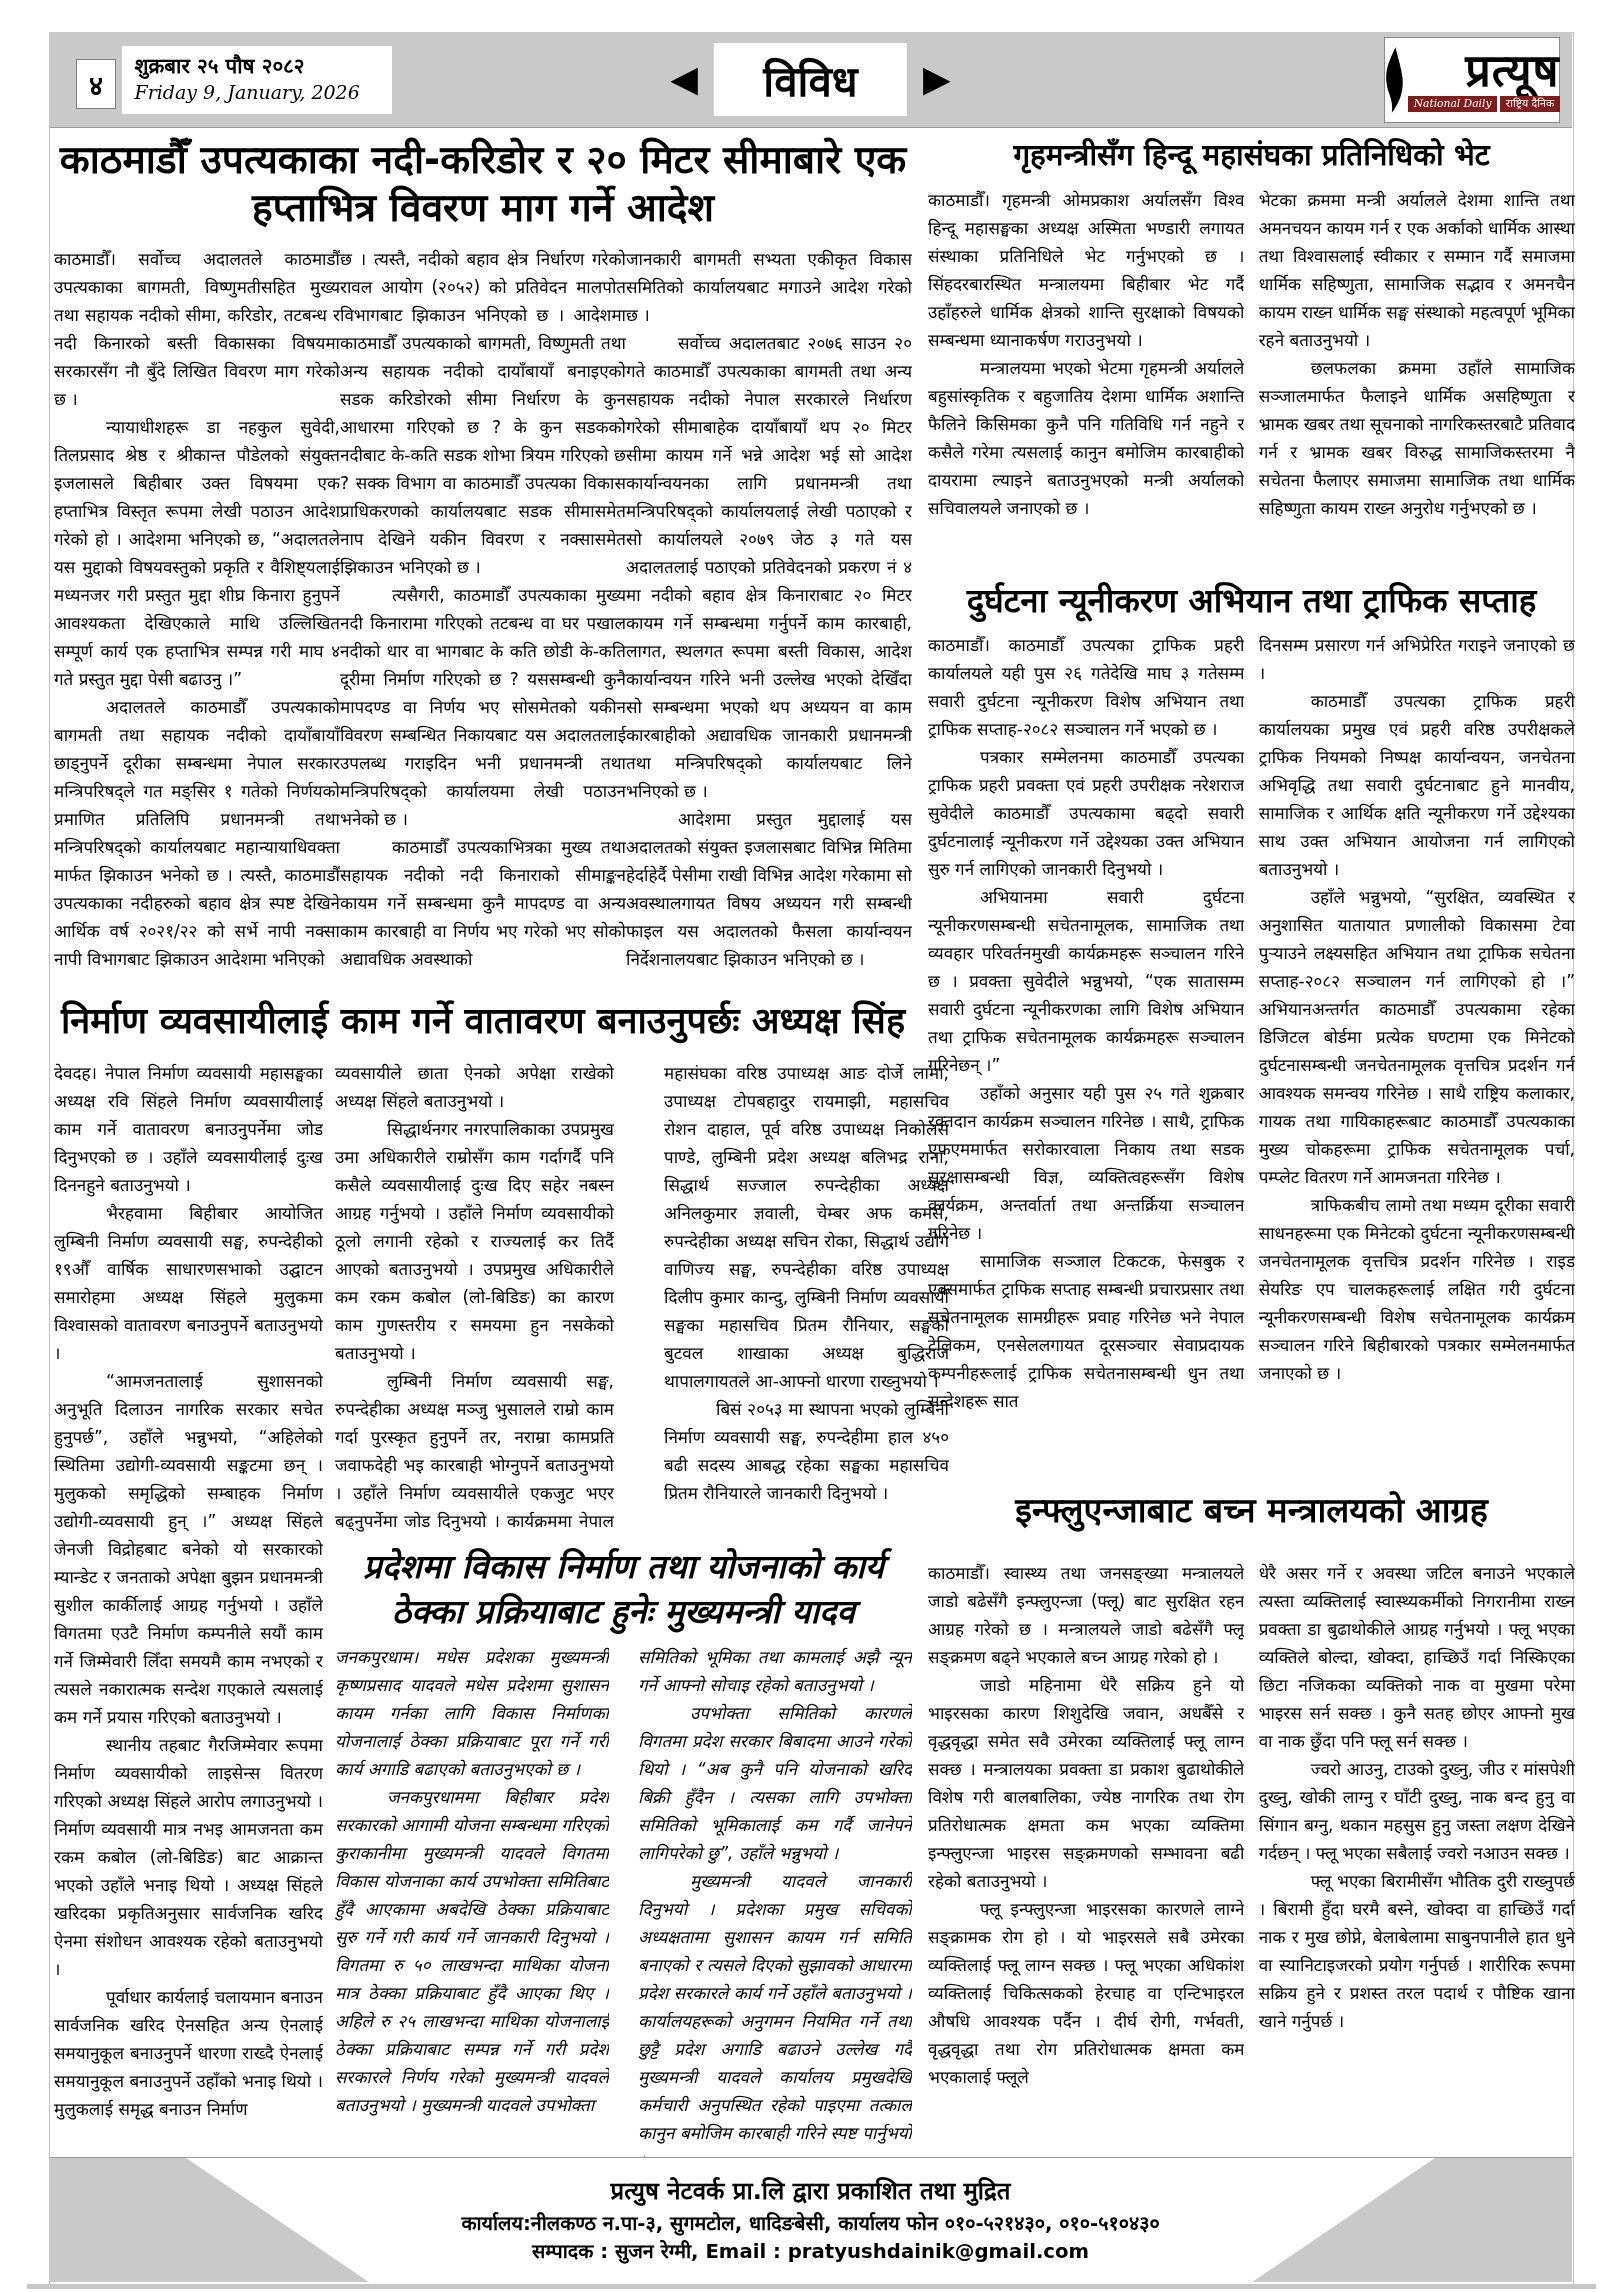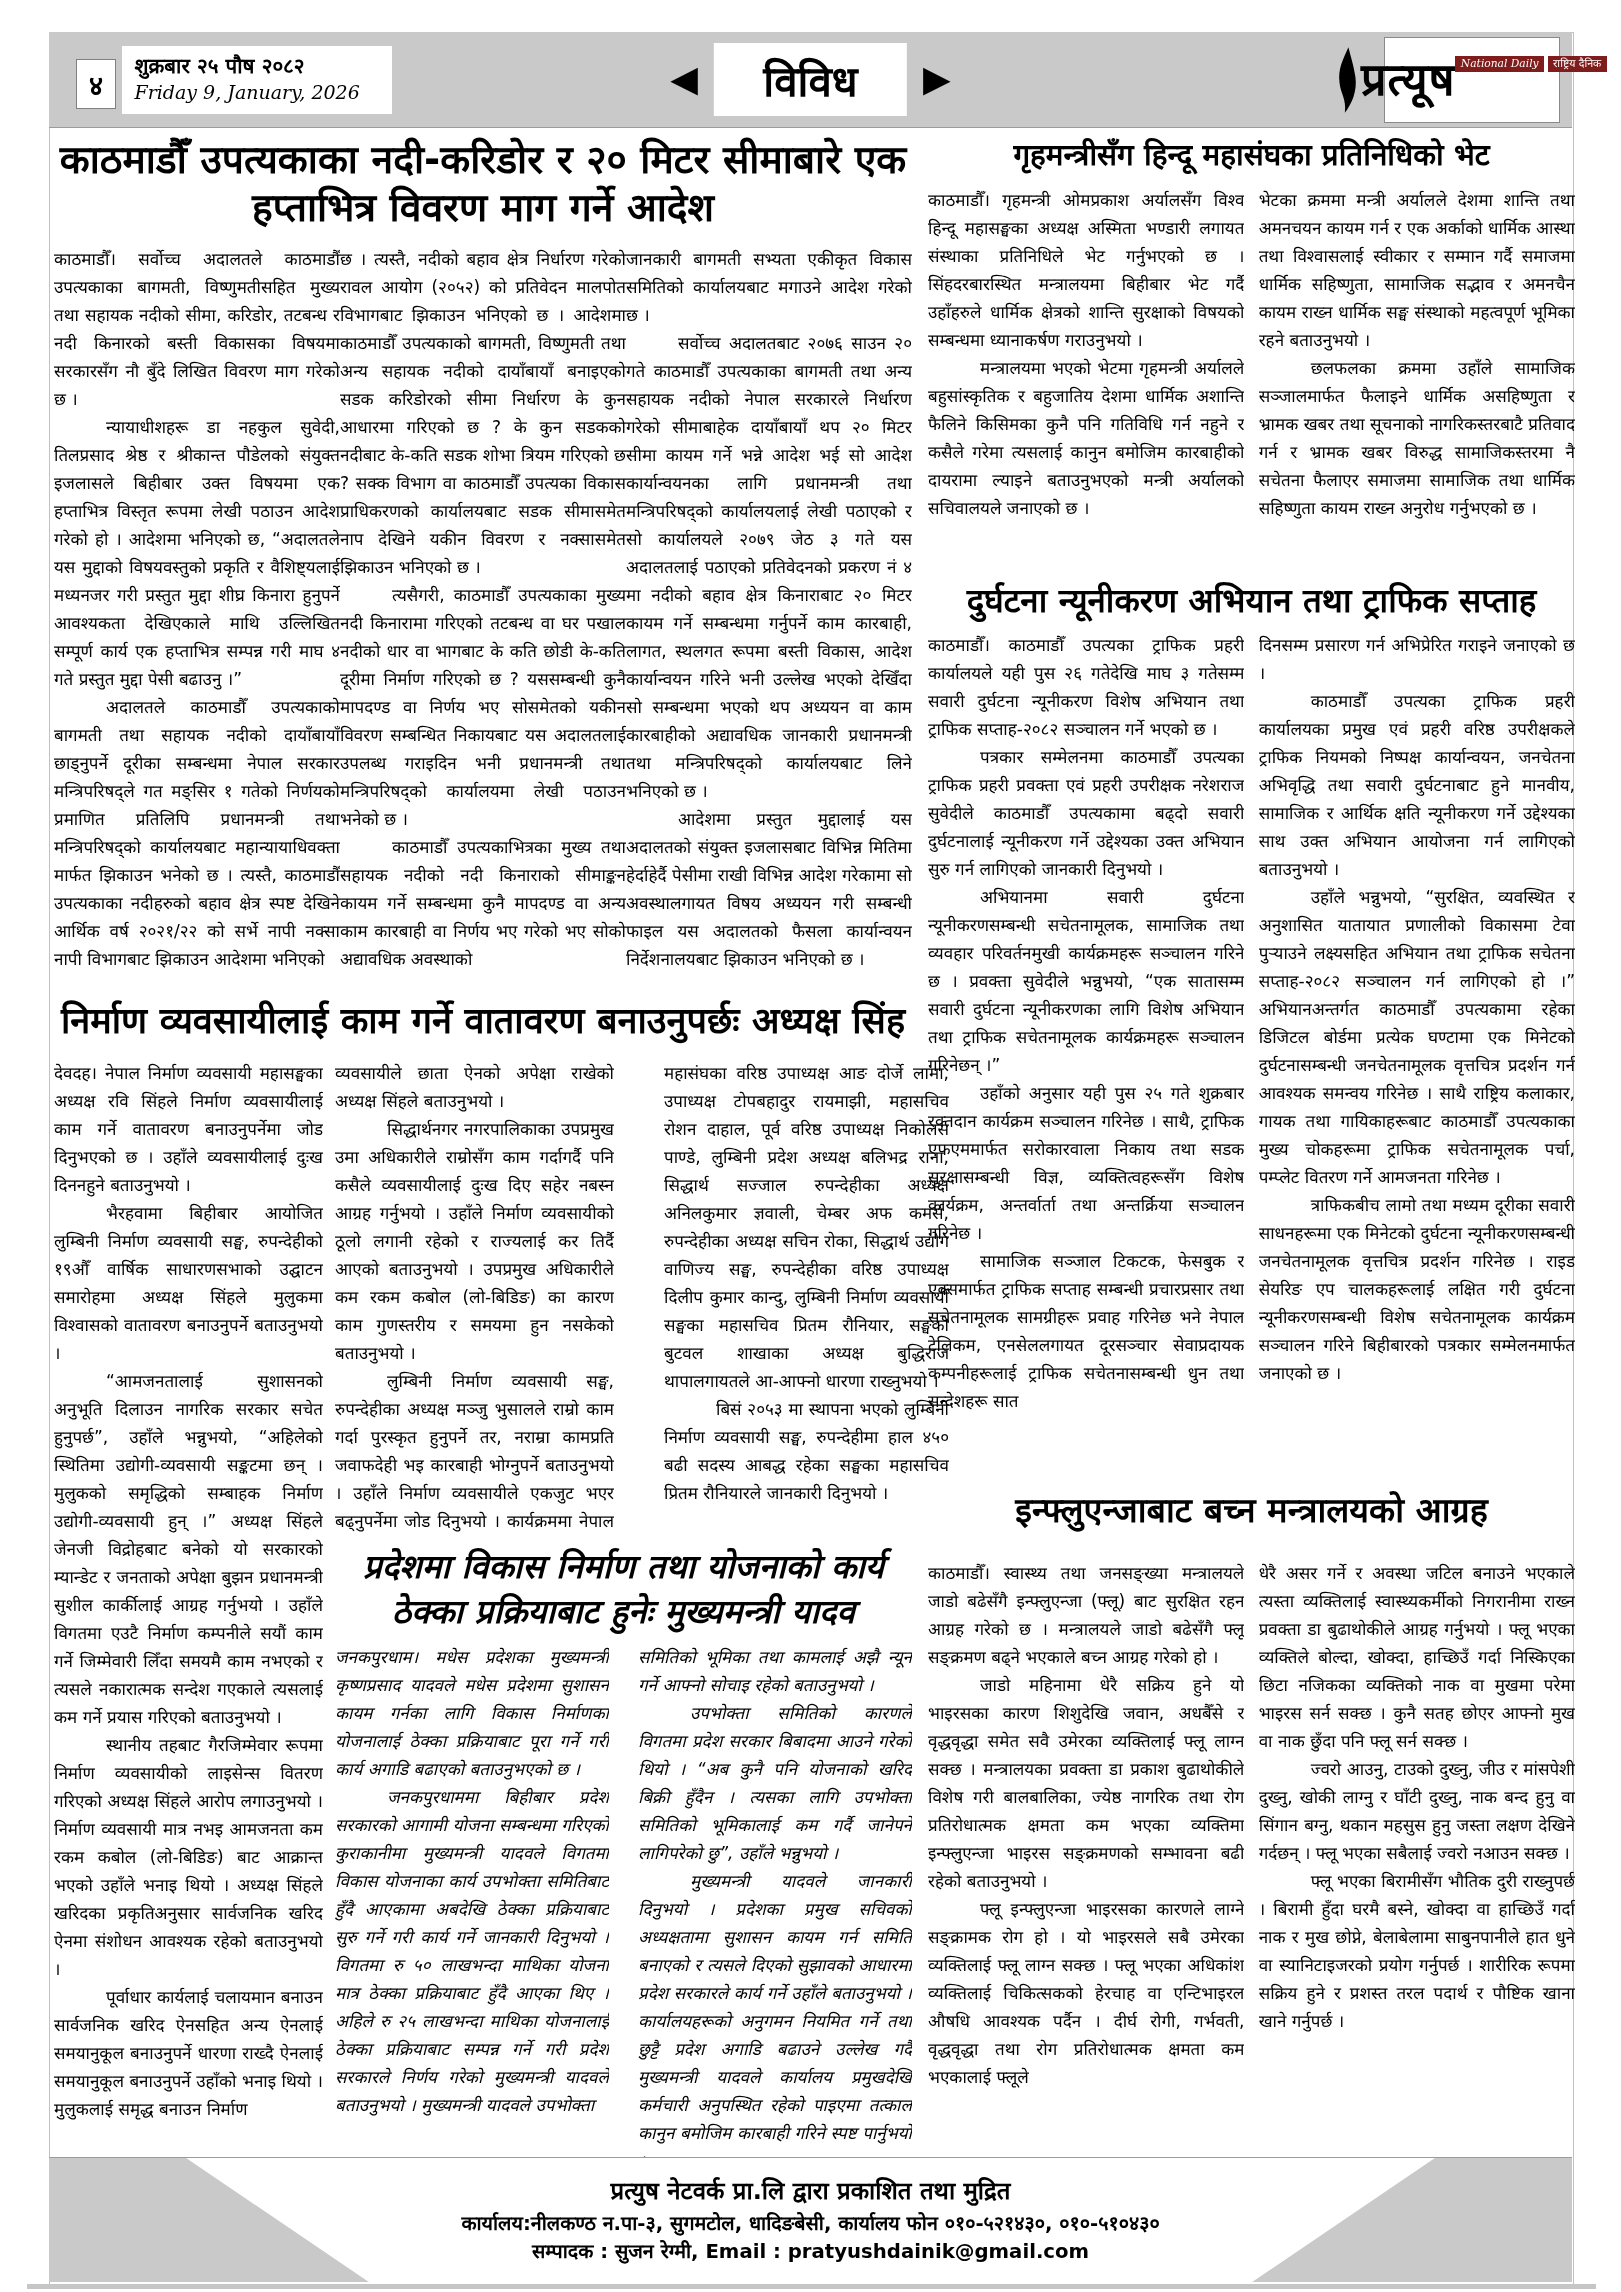--- a/index.html
+++ b/index.html
@@ -20,21 +20,21 @@
   .date-en{font-size:19px;font-style:italic;line-height:25px;font-family:"DejaVu Serif",serif;}
   .nav{position:absolute;left:50%;top:10.7px;transform:translateX(-50%);
        display:flex;align-items:center;gap:16px;}
   .arrow{font-size:36px;line-height:1;}
   .sectionbox{width:193px;height:73px;background:#fff;display:flex;align-items:center;
               justify-content:center;font-size:42px;font-weight:800;}
   .logo{position:absolute;right:12.5px;top:4.5px;width:176px;height:86px;background:#fff;
         border:0.9px solid #8a8a8a;display:flex;align-items:center;justify-content:center;
         box-sizing:border-box;}
   .logo-flame{flex:0 0 auto;margin-right:1.8px;}
-  .logo-main{display:flex;flex-direction:row;align-items:flex-start;}
+  .logo-main{display:flex;flex-direction:column;align-items:flex-end;}
   .logo-title{font-size:45px;font-weight:800;line-height:48px;letter-spacing:0.9px;}
   .logo-badges{display:flex;gap:3.6px;margin-top:0.9px;}
   .logo-badges span{background:#7f1d1d;color:#fff;font-size:10.7px;line-height:14.3px;
                     padding:0.9px 5.4px;white-space:nowrap;}
   .badge-en{font-style:italic;font-family:"DejaVu Serif",serif;}
 
   
   article{position:absolute;}
   h1,h2{margin:0;text-align:center;font-weight:800;color:#000;}
   .cols{display:flex;overflow:hidden;}

